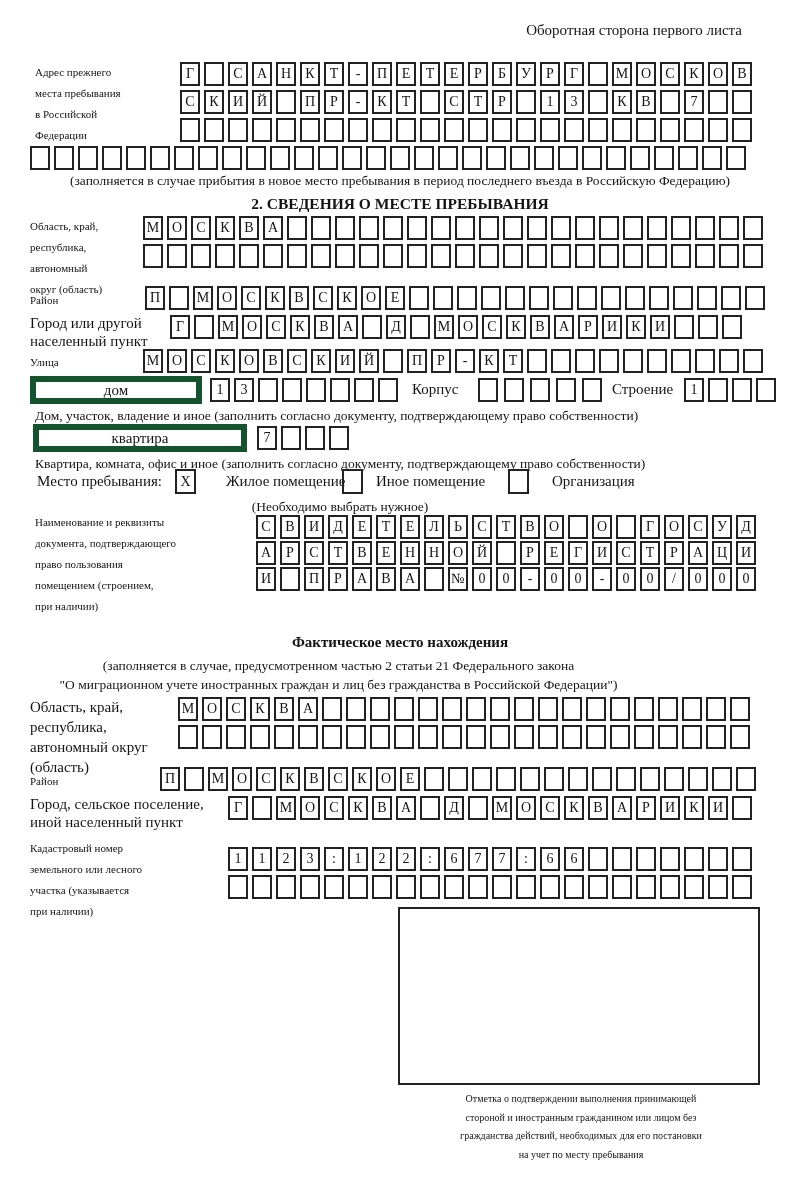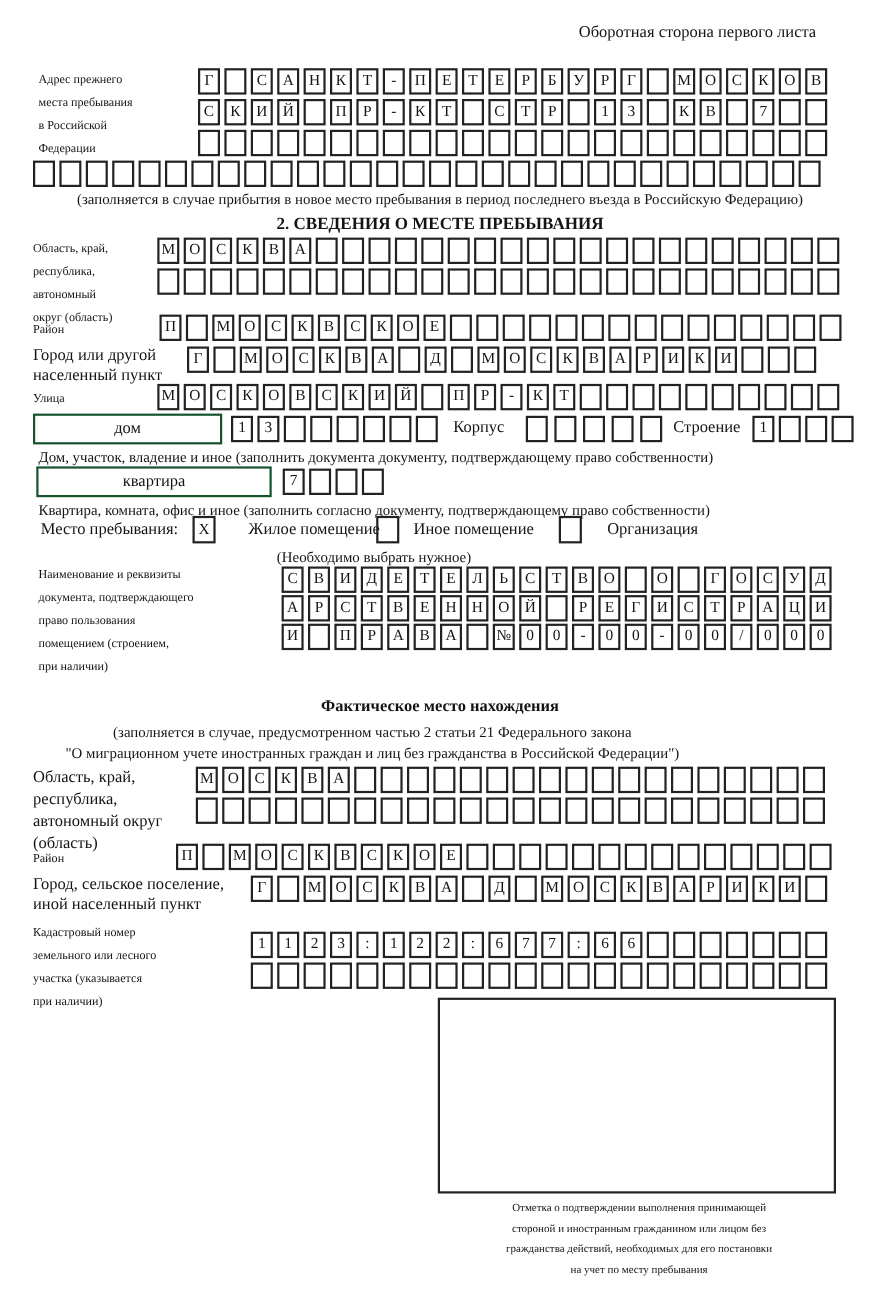--- a/index.html
+++ b/index.html
@@ -11,21 +11,21 @@
   .cell { flex:0 0 20px; width:20px; height:24px; border:2px solid #222;
           box-sizing:border-box; display:flex; align-items:center; justify-content:center;
           font-size:14px; line-height:1; }
   .cells.wide { gap:6px; }
   .lbl { font-size:11px; line-height:21px; }
   .lbl18 { font-size:15px; line-height:18px; }
   .lbl20 { font-size:15px; line-height:20px; }
   .note { font-size:13.5px; line-height:17px; }
   .center { text-align:center; }
   .title { font-weight:bold; font-size:15.5px; }
-  .bigbox { border:2px solid #14532d; box-sizing:border-box; display:flex;
+  .bigbox { border:6px solid #14532d; box-sizing:border-box; display:flex;
             align-items:center; justify-content:center; font-size:15px; }
   .chk { width:21px; height:25px; border:2px solid #222; box-sizing:border-box;
          display:flex; align-items:center; justify-content:center; font-size:14px; }
   .cap { font-size:10px; line-height:18.5px; }
 </style>
 </head>
 <body>
 
 <div class="page">
 
@@ -324,21 +324,21 @@
       <span class="cell"></span>
       <span class="cell"></span>
     </div>
   <div class="abs" style="left:612px; top:381px; font-size:15px;">Строение</div>
   <div class="abs cells" style="left:684px; top:378px;">
       <span class="cell">1</span>
       <span class="cell"></span>
       <span class="cell"></span>
       <span class="cell"></span>
     </div>
-  <div class="abs note" style="left:35px; top:407px;">Дом, участок, владение и иное (заполнить документа документу, подтверждающему право собственности)</div>
+  <div class="abs note" style="left:35px; top:407px;">Дом, участок, владение и иное (заполнить согласно документу, подтверждающему право собственности)</div>
 
   <div class="abs bigbox" style="left:33px; top:424px; width:214px; height:28px;">квартира</div>
   <div class="abs cells" style="left:257px; top:426px;">
       <span class="cell">7</span>
       <span class="cell"></span>
       <span class="cell"></span>
       <span class="cell"></span>
     </div>
   <div class="abs note" style="left:35px; top:455px;">Квартира, комната, офис и иное (заполнить согласно документу, подтверждающему право собственности)</div>
 

